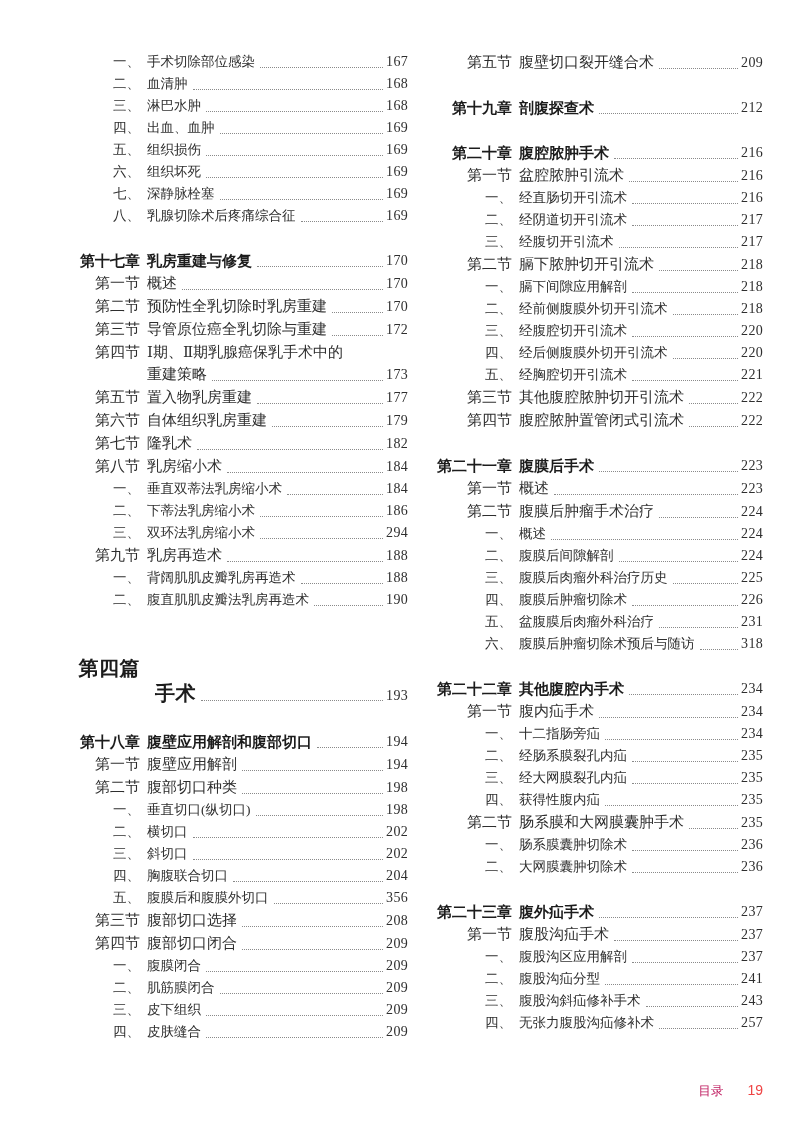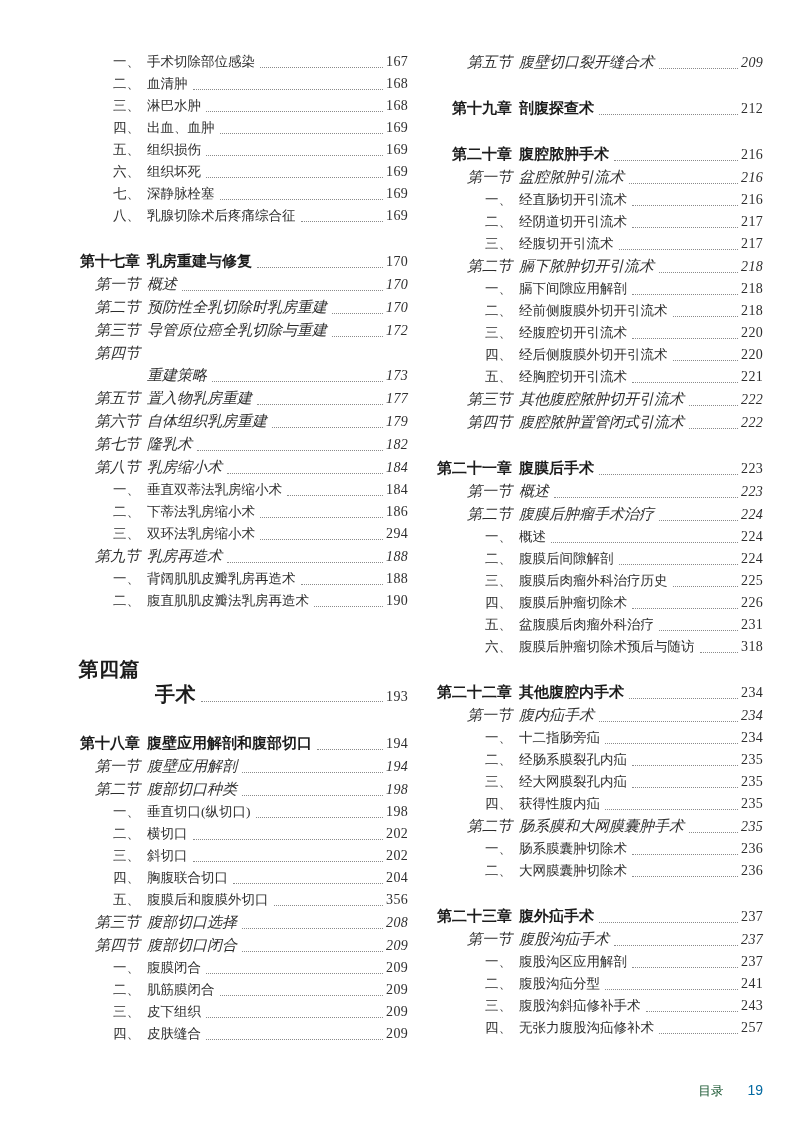--- a/index.html
+++ b/index.html
@@ -19,22 +19,22 @@
   .col { position: absolute; top: 51px; }
   .col-left  { left: 75px;  width: 333px; }
   .col-right { left: 436px; width: 327px; }
 
   .row { display: flex; align-items: baseline; line-height: 22px; }
   .lab { flex: none; width: 65px; text-align: right; white-space: nowrap; }
   .col-right .lab { width: 76px; }
   .ttl { flex: none; margin-left: 7px; white-space: nowrap; }
 
   .row-item { font-size: 13.5px; }
-  .row-section, .row-section_cont { font-size: 15px; font-style: italic; }
-  .row-chapter { font-size: 15px; font-weight: bold; color: #1c1c1c; margin-top: 23px; }
+  .row-section, .row-section_cont { font-size: 15px; }
+  .row-chapter { font-size: 15px; font-weight: bold; color: #1c1c1c; margin-top: 23px; align-items: center; }
   .row-part, .row-part_cont {
     font-size: 20px; font-weight: bold; color: #1c1c1c;
     line-height: 25px; letter-spacing: 0.5px;
   }
   .row-part { margin-top: 45px; }
   .row-part .ttl, .row-part_cont .ttl { margin-left: 15px; }
 
   .leader {
     flex: 1 1 auto;
     align-self: flex-end;
@@ -53,23 +53,23 @@
     letter-spacing: 0.3px;
   }
 
   .footer {
     position: absolute;
     top: 1082px;
     right: 37px;
     display: flex;
     align-items: baseline;
   }
-  .footer-label { font-size: 12.5px; color: #14532d; }
+  .footer-label { font-size: 12.5px; color: #be185d; }
   .footer-page {
-    font-size: 14px; color: #0369a1; margin-left: 24px;
+    font-size: 14px; color: #ef4444; margin-left: 24px;
     font-family: "Liberation Sans", "DejaVu Sans", sans-serif;
   }
 </style>
 </head>
 <body>
 
 <div class="page">
   <div class="col col-left" id="col-left">
       <div class="row row-item">
         <span class="lab">一、</span>
@@ -138,20 +138,21 @@
         <span class="pg">170</span>
       </div>
       <div class="row row-section">
         <span class="lab">第三节</span>
         <span class="ttl">导管原位癌全乳切除与重建</span>
         <span class="leader"></span>
         <span class="pg">172</span>
       </div>
       <div class="row row-section">
         <span class="lab">第四节</span>
+        <span class="ttl">Ⅰ期、Ⅱ期乳腺癌保乳手术中的</span>
       </div>
       <div class="row row-section_cont">
         <span class="lab"></span>
         <span class="ttl">重建策略</span>
         <span class="leader"></span>
         <span class="pg">173</span>
       </div>
       <div class="row row-section">
         <span class="lab">第五节</span>
         <span class="ttl">置入物乳房重建</span>

